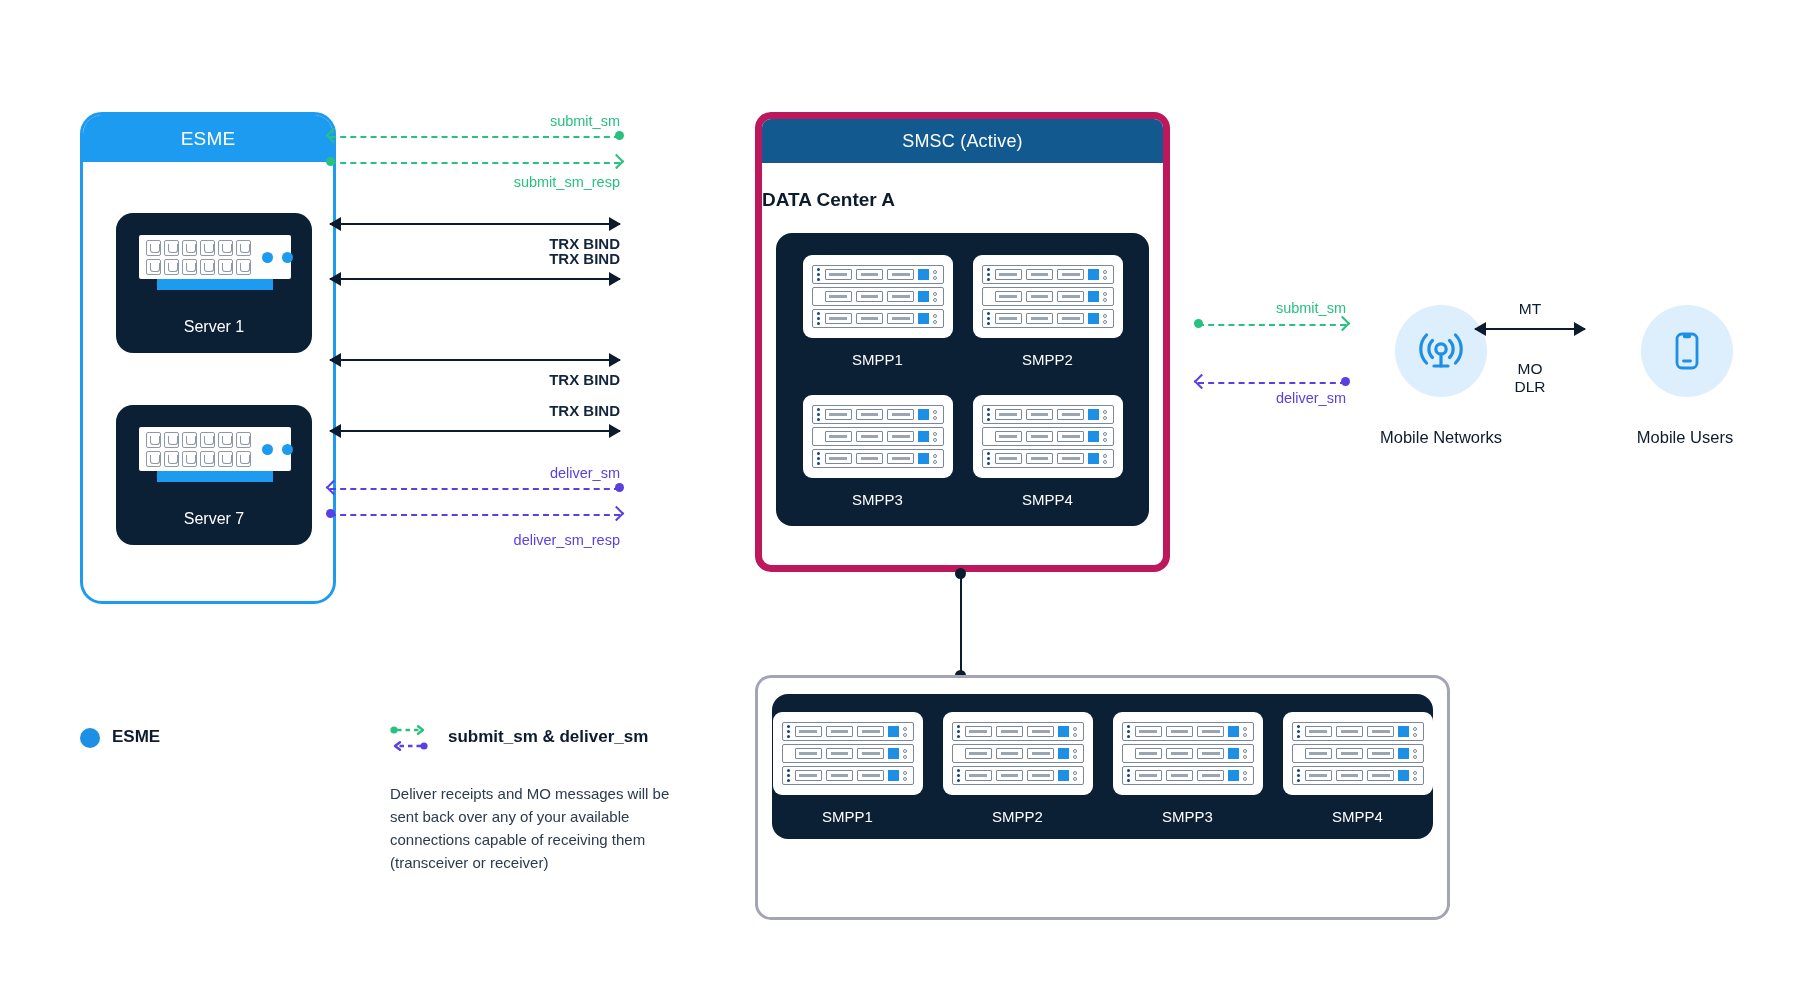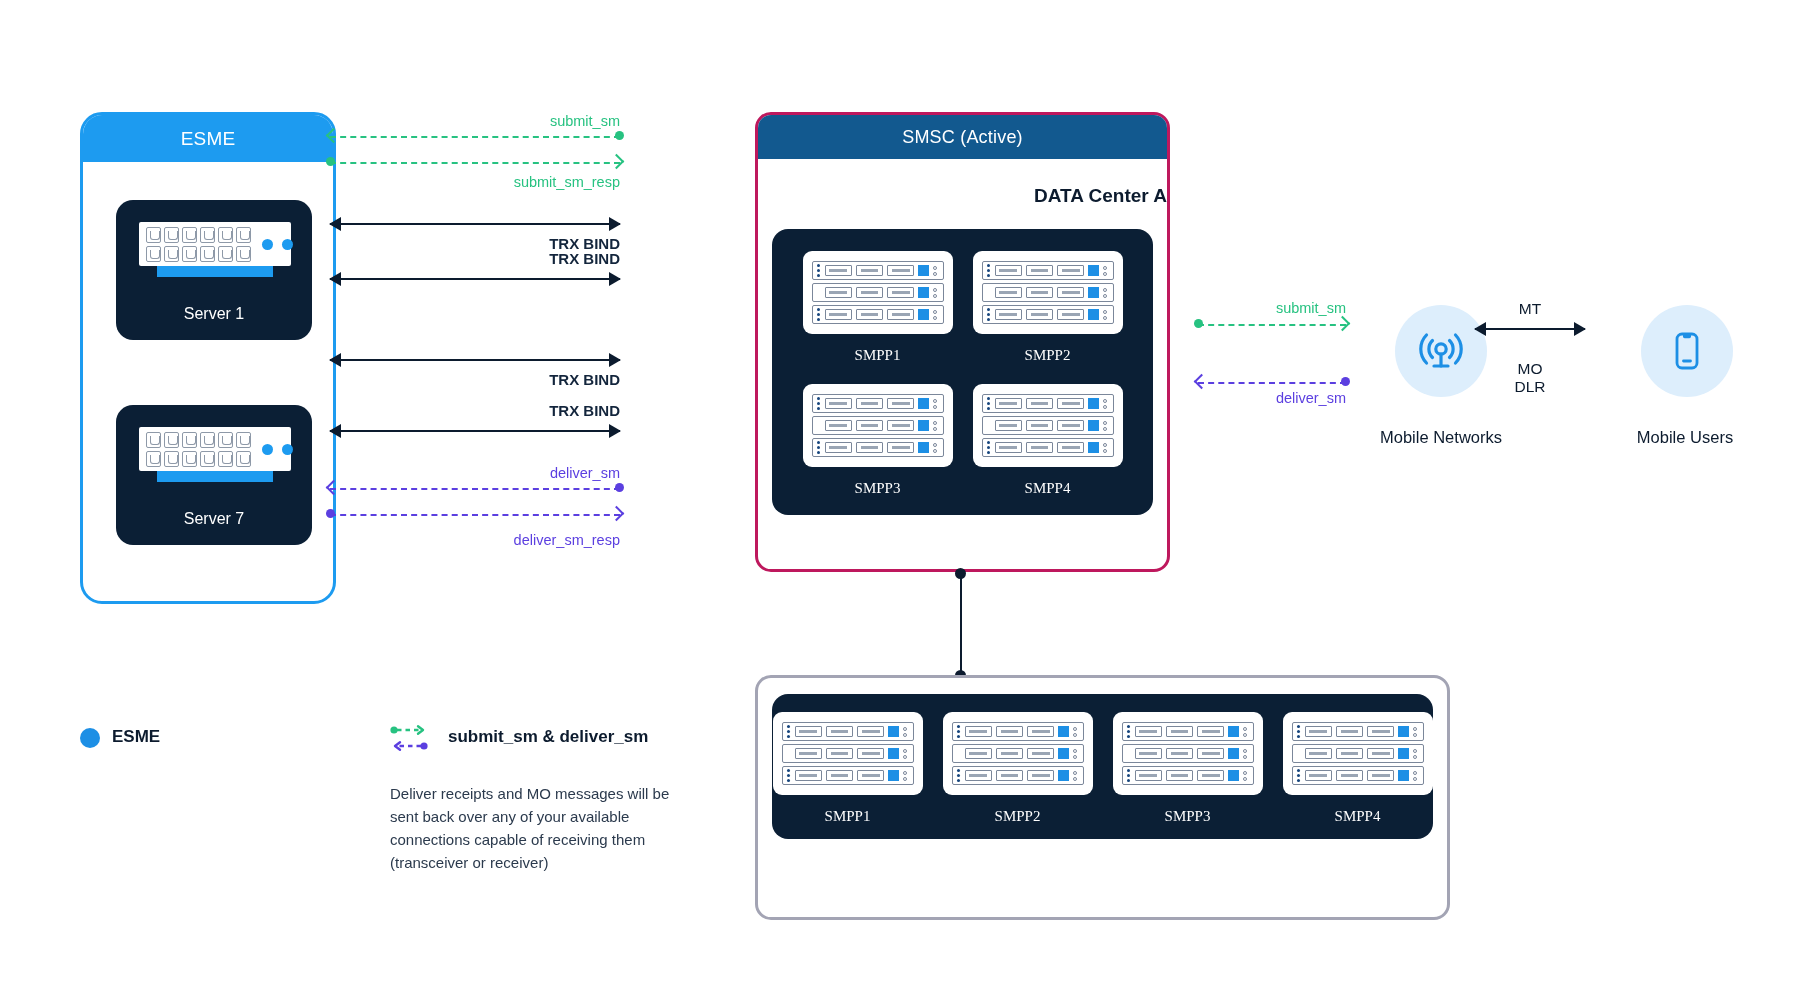--- a/index.html
+++ b/index.html
@@ -20,21 +20,21 @@
   }
   .esme-head {
     height: 47px; background: #1d9bf0; color: #ffffff;
     display: flex; align-items: center; justify-content: center;
     font-size: 19px; letter-spacing: .2px;
   }
   .server-card {
     position: absolute; left: 33px; width: 196px; height: 140px;
     background: #0b1f35; border-radius: 17px;
   }
-  .server-card.s1 { top: 85px; }
+  .server-card.s1 { top: 98px; }
   .server-card.s2 { top: 290px; }
   .switch {
     position: absolute; left: 23px; top: 22px; width: 152px; height: 44px;
     background: #ffffff; border-radius: 2px;
     display: flex; align-items: center;
   }
   .ports { display: flex; gap: 3px; margin-left: 7px; }
   .portcol { display: flex; flex-direction: column; gap: 3px; }
   .port {
     width: 15px; height: 16px; border: 1.4px solid #8e99a8;
@@ -84,37 +84,37 @@
   .vhead { position: absolute; top: -6px; width: 11px; height: 11px; }
   .vhead.lgreen  { left: -2px;  border-left: 2.2px solid #27c281;  border-bottom: 2.2px solid #27c281;  transform: rotate(45deg); }
   .vhead.rgreen  { right: -2px; border-right: 2.2px solid #27c281; border-top: 2.2px solid #27c281;     transform: rotate(45deg); }
   .vhead.lpurple { left: -2px;  border-left: 2.2px solid #5b3fe0;  border-bottom: 2.2px solid #5b3fe0;  transform: rotate(45deg); }
   .vhead.rpurple { right: -2px; border-right: 2.2px solid #5b3fe0; border-top: 2.2px solid #5b3fe0;     transform: rotate(45deg); }
 
   
   .smsc {
     position: absolute; border-radius: 16px; overflow: hidden; background: #ffffff;
   }
-  .smsc.active  { left: 755px; top: 112px; width: 415px; height: 460px; border: 3px solid #be185d; }
+  .smsc.active  { left: 755px; top: 112px; width: 415px; height: 460px; border: 7px solid #be185d; }
   .smsc.passive { left: 755px; top: 675px; width: 695px; height: 245px; border: 3px solid #a3a4b4; }
   .smsc-head {
     color: #ffffff; display: flex; align-items: center; justify-content: center;
     font-size: 18px; letter-spacing: .2px;
   }
   .smsc.active  .smsc-head { height: 44px; background: #12598f; }
   .smsc.passive .smsc-head { height: 42px; background: #9b9cad; color:#13253c; }
   .dc-title {
-    text-align: right; color: #0c1b2e; font-size: 19px; font-weight: 700;
+    text-align: left; color: #0c1b2e; font-size: 19px; font-weight: 700;
     padding-top: 26px;
   }
   .rackwrap {
     margin: 22px 14px 14px; background: #0b1f35; border-radius: 16px;
     padding: 22px 0 18px;
   }
-  .rackgrid { display: grid; gap: 20px 20px; justify-content: center; font-family: Liberation Serif, serif; }
+  .rackgrid { display: grid; gap: 27px 20px; justify-content: center; }
   .rackgrid.g2 { grid-template-columns: repeat(2, 150px); }
   .rackgrid.g4 { grid-template-columns: repeat(4, 150px); }
   .rack-item { display: flex; flex-direction: column; align-items: center; }
   .rack {
     width: 150px; background: #ffffff; border-radius: 9px; padding: 10px 9px;
     display: flex; flex-direction: column; gap: 3px;
   }
   .rack-row {
     display: flex; align-items: center; gap: 4px;
     border: 1.2px solid #7b879a; border-radius: 2px;

